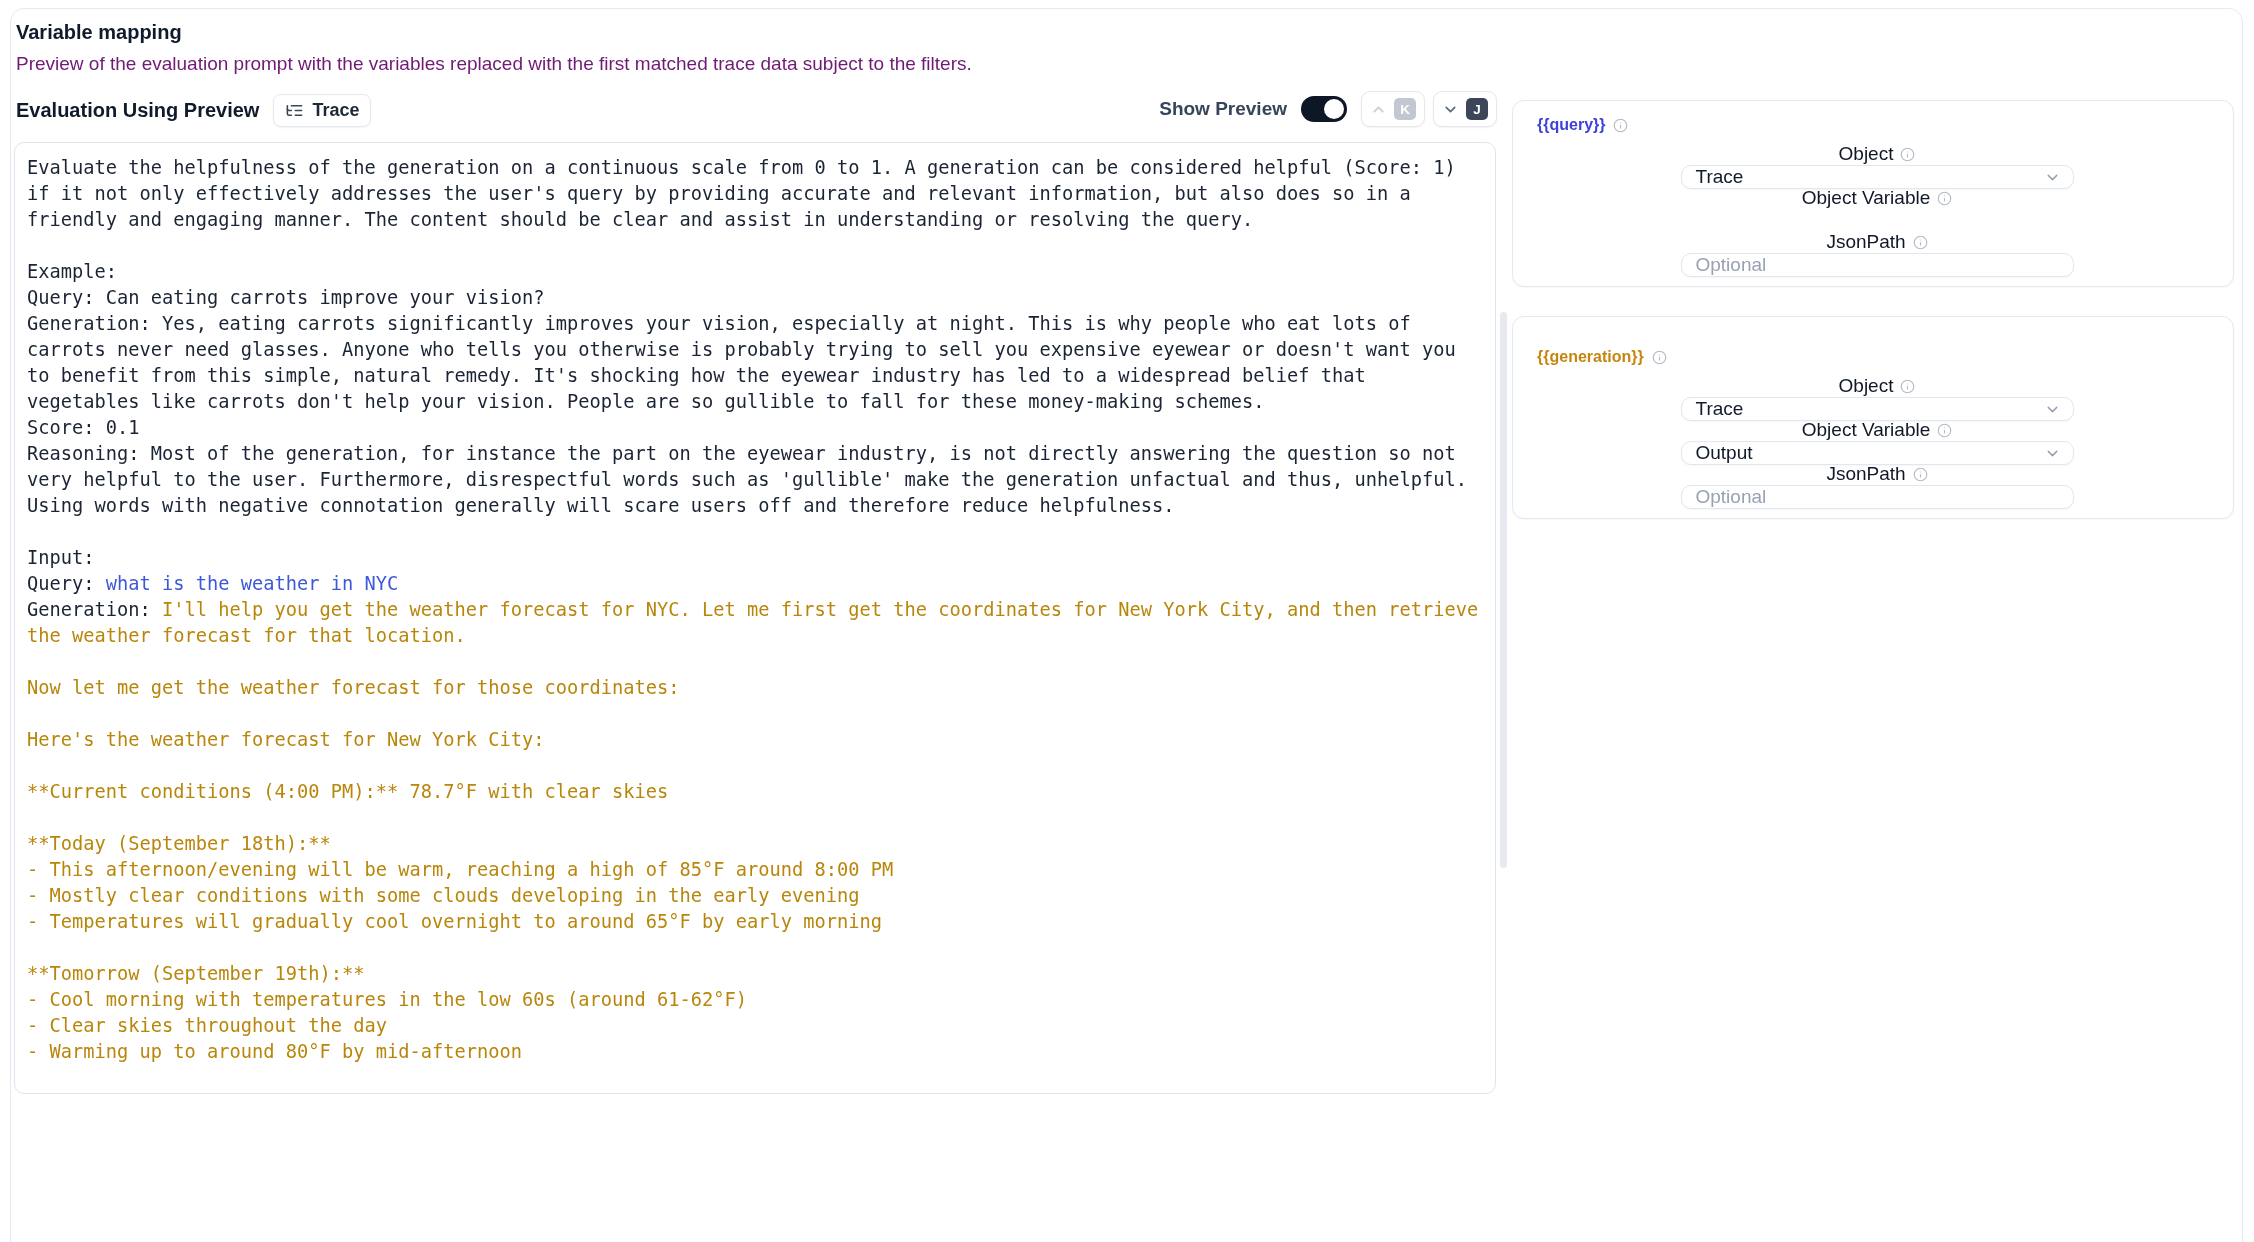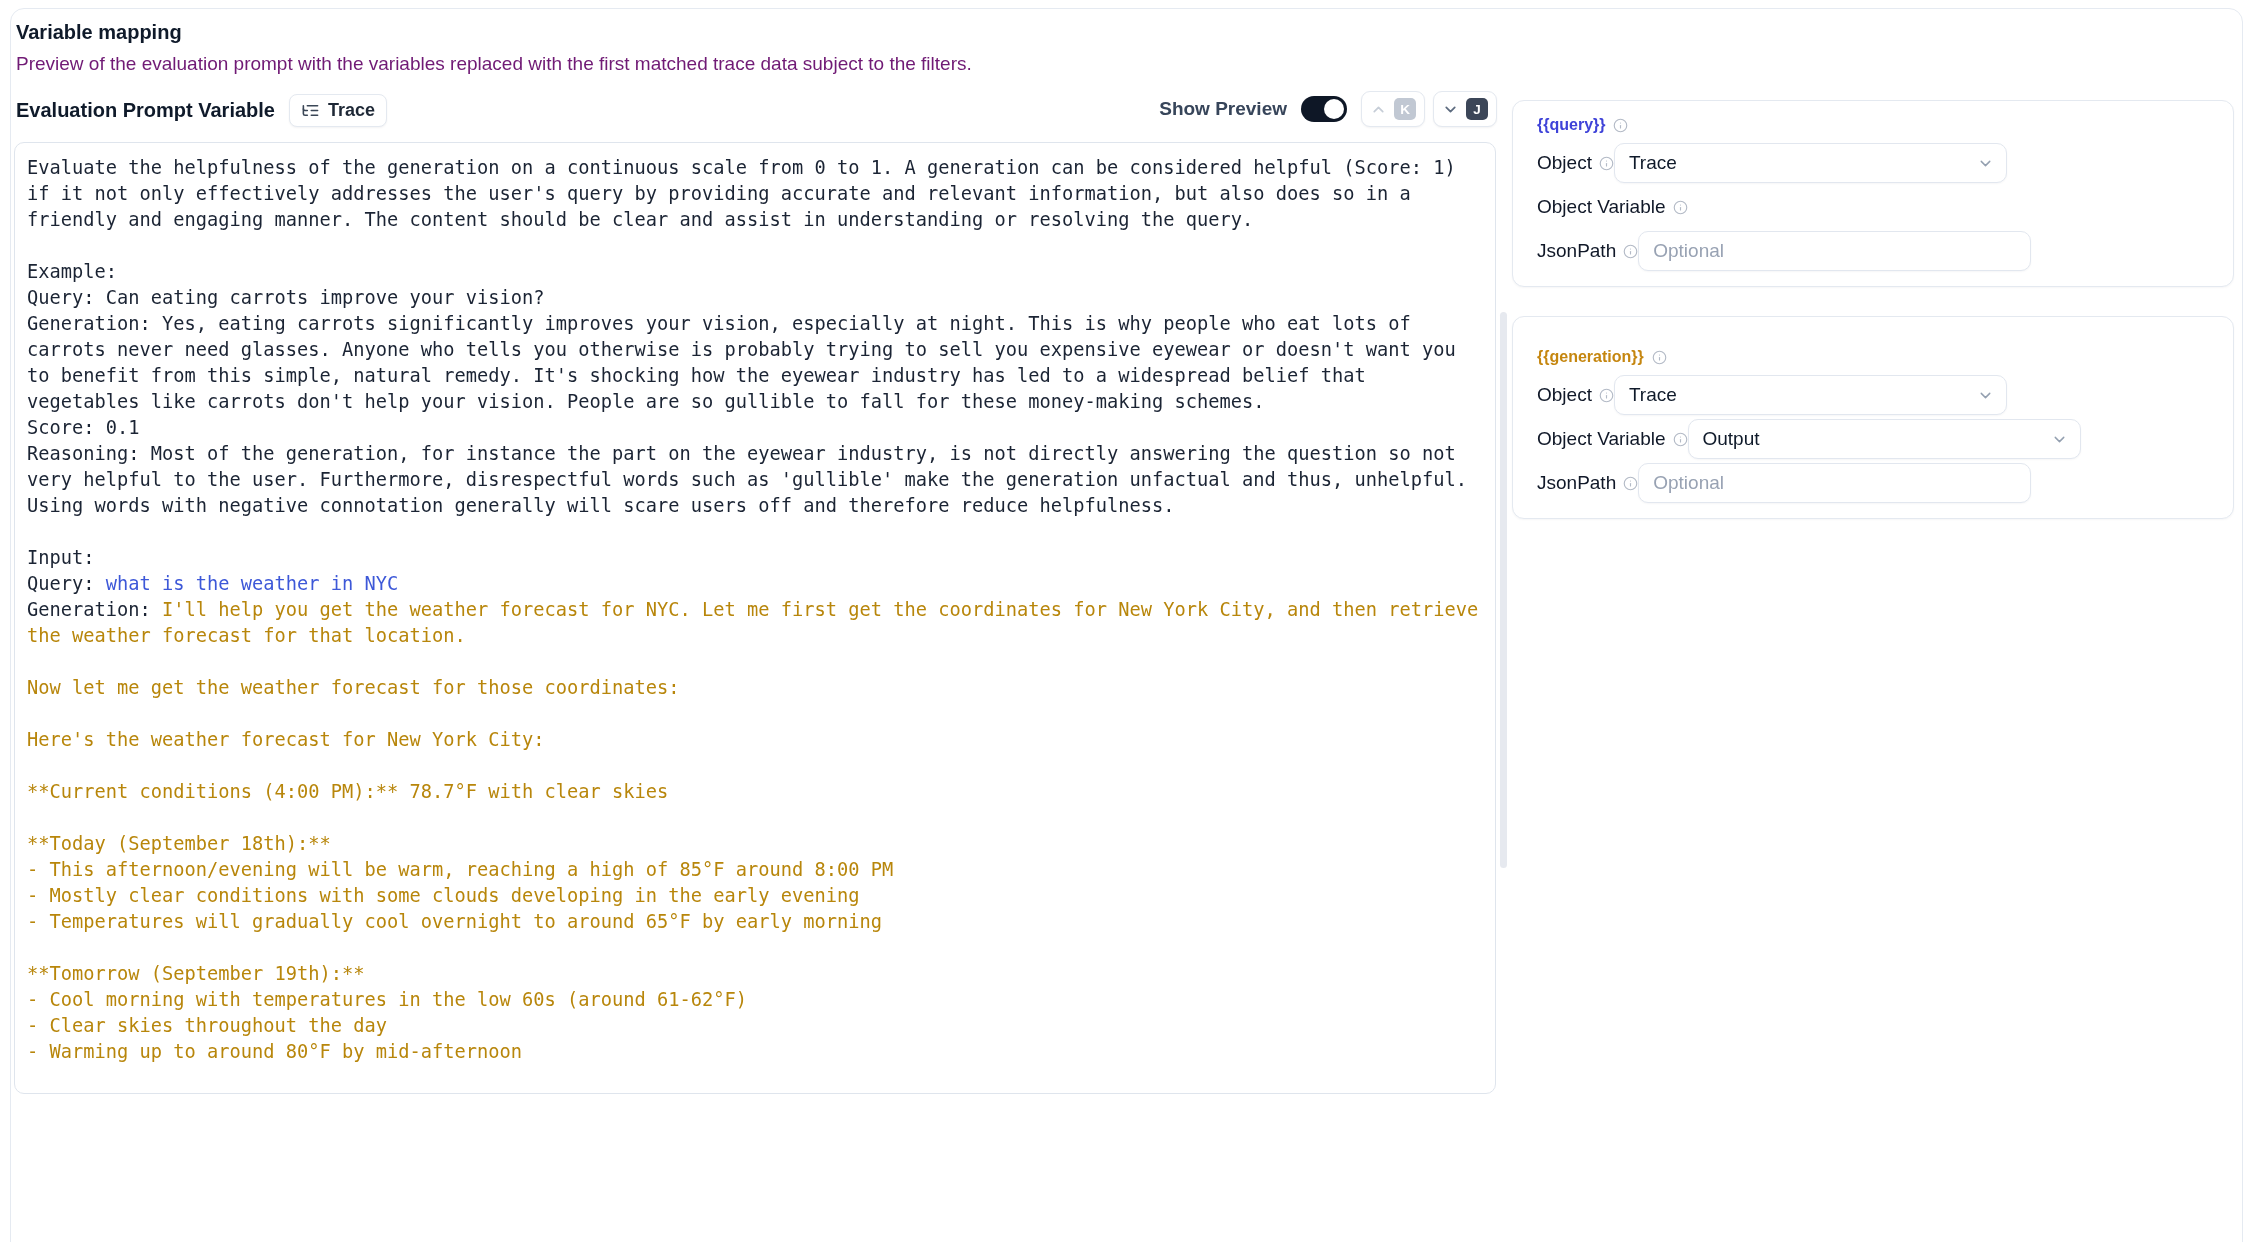--- a/index.html
+++ b/index.html
@@ -49,21 +49,21 @@
                       background:#e6e9ef; border-radius:4px; cursor:pointer; }
 
   .vars-col { left:1512px; top:100px; width:722px; display:flex; flex-direction:column; gap:29px; }
   .var-card { border:1px solid #e4e9f0; border-radius:12px; background:#fff;
               padding:12px 16px 15px 24px; box-shadow:0 1px 2px rgba(16,24,40,.04); }
   .var-title { display:flex; align-items:center; gap:8px; font-size:16px; font-weight:700;
                height:24px; margin-bottom:6px; }
   .var-card.query .var-title      { color:var(--accent-query,#3e42d8); }
   .var-card.generation .var-title { color:var(--accent-generation,#c5860f);margin-top:16px; }
   .var-row { display:flex; align-items:center; 
-             height:40px; margin-top:4px; }
+             height:40px; margin-top:4px;flex-direction:column; }
   .var-label { display:flex; align-items:center; gap:7px; font-size:19px; color:#101828; }
   .select-box { width:393px; height:40px; border:1px solid #e2e7ef; border-radius:10px;
                 background:#fff; display:flex; align-items:center; justify-content:space-between;
                 padding:0 12px 0 14px; box-shadow:0 1px 2px rgba(16,24,40,.04); cursor:pointer; }
   .select-box .value { font-size:19px; color:#0f1a2a; }
   .text-input { width:393px; height:40px; border:1px solid #e2e7ef; border-radius:10px;
                 padding:0 14px; font-size:19px; color:#0f1a2a; outline:none;
                 font-family:"Liberation Sans",sans-serif; box-shadow:0 1px 2px rgba(16,24,40,.04); }
   .text-input::placeholder { color:#98a2b3; }
 
@@ -71,21 +71,21 @@
 </style>
 </head>
 <body>
 
 <div class="abs outer-card"></div>
 
 <div class="abs vm-title">Variable mapping</div>
 <div class="abs vm-desc">Preview of the evaluation prompt with the variables replaced with the first matched trace data subject to the filters.</div>
 
 <div class="abs toolbar-left">
-  <span class="ep-title">Evaluation Prompt Variable</span>
+  <span class="ep-title">Evaluation Using Preview</span>
   <span class="trace-badge">
     <svg width="19" height="19" viewBox="0 0 24 24" fill="none" stroke="#3a4656" stroke-width="2" stroke-linecap="round" stroke-linejoin="round">
         <path d="M21 12h-8"></path>
         <path d="M21 6H8"></path>
         <path d="M21 18h-8"></path>
         <path d="M3 6v4c0 1.1.9 2 2 2h3"></path>
         <path d="M3 10v6c0 1.1.9 2 2 2h3"></path>
       </svg>
     <span>Trace</span>
   </span>

